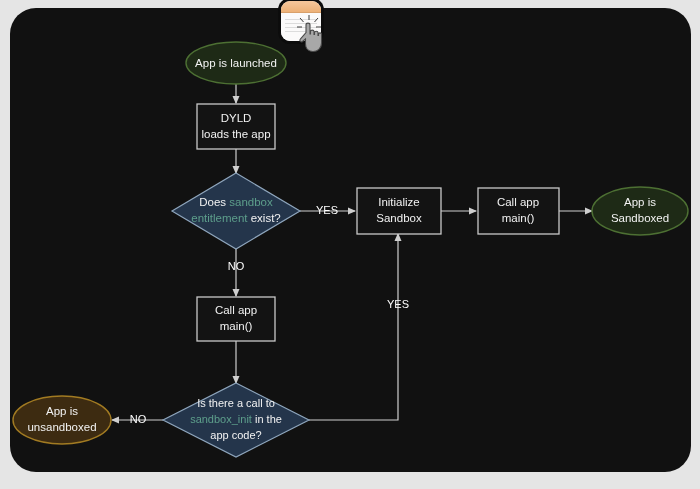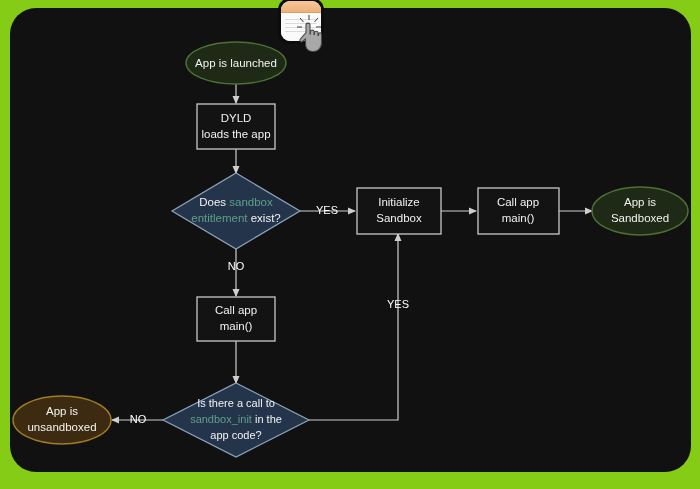--- a/index.html
+++ b/index.html
@@ -10,21 +10,21 @@
   body {
     width: 700px;
     height: 489px;
     overflow: hidden;
     font-family: "Liberation Sans", sans-serif;
   }
   #stage {
     position: relative;
     width: 700px;
     height: 489px;
-    background: #84cc16;
+    background: #e5e5e5;
   }
   #canvas-panel {
     position: absolute;
     left: 10px;
     top: 8px;
     width: 681px;
     height: 464px;
     background: #111111;
     border-radius: 26px;
   }

